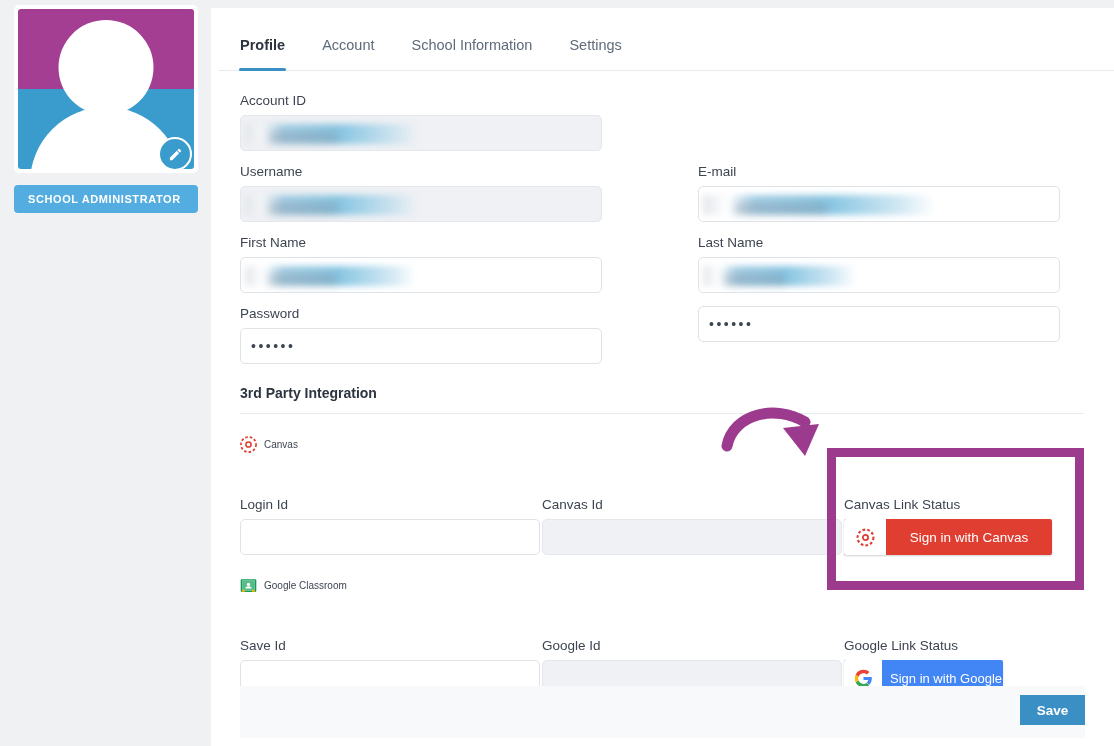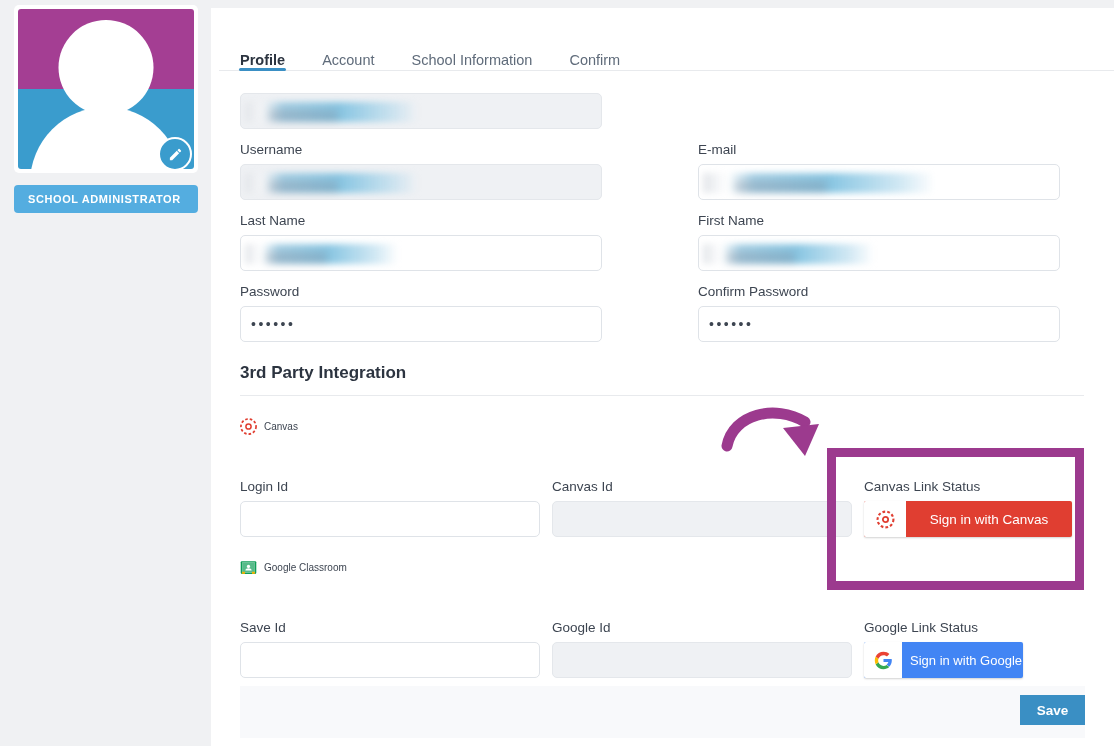--- a/index.html
+++ b/index.html
@@ -64,21 +64,21 @@
   }
 
   
   .tabs {
     position: relative; height: 63px;
     border-bottom: 1px solid #e8eaed;
     display: flex; align-items: flex-end; padding-left: 21px;
   }
   .tab {
     position: relative; font-size: 14.5px; color: #5f6b7a;
-    padding: 0 0 2px 0; margin-right: 37px; cursor: pointer;
+    padding: 0 0 17px 0; margin-right: 37px; cursor: pointer;
     white-space: nowrap;
   }
   .tab.active { color: #2c3440; font-weight: bold; }
   .tab.active::after {
     content: ""; position: absolute; left: -1px; right: -1px; bottom: -1px;
     height: 3px; background: #3a8fc4; border-radius: 2px;
   }
 
   
   .form-body { position: relative; padding: 22px 30px 0 21px; }
@@ -116,31 +116,31 @@
   }
   .redact::after {
     content: ""; position: absolute; left: 14%; top: 40%;
     width: 40%; height: 55%;
     background: rgba(120,130,145,0.35);
     filter: blur(3px);
   }
 
   
   .section-title {
-    font-size: 17px; font-weight: bold; color: #2c3440;
+    font-size: 14px; font-weight: bold; color: #2c3440;
     margin: 21px 0 12px 0;
   }
   .divider { height: 1px; background: #e8eaed; margin-bottom: 22px; }
 
   .provider-row {
     display: flex; align-items: center; gap: 7px; margin-bottom: 10px;
   }
   .provider-name { font-size: 10px; color: #3d4551; }
 
-  .int-grid { display: flex; gap: 12px; margin-top: 44px; }
+  .int-grid { display: flex; gap: 2px; margin-top: 44px; }
   .int-col-a { width: 300px; }
   .int-col-b { width: 300px; }
   .int-col-c { width: 215px; }
 
   
   .canvas-icon { width: 17px; height: 17px; display:block; }
   .gc-icon { width: 17px; height: 17px; display:block; }
 
   
   .oauth-btn {
@@ -219,28 +219,29 @@
       <div class="tab active">
         <span>Profile</span>
       </div>
       <div class="tab">
         <span>Account</span>
       </div>
       <div class="tab">
         <span>School Information</span>
       </div>
       <div class="tab">
-        <span>Confirm</span>
+        <span>Settings</span>
       </div>
     </div>
 
     <div class="form-body">
 
       <div class="row">
         <div class="col">
+          <label class="field-label">Account ID</label>
           <div class="input disabled">
             <div class="redact" style="width:172px;"></div>
           </div>
         </div>
       </div>
 
       <div class="row">
         <div class="col">
           <label class="field-label">Username</label>
           <div class="input disabled">
@@ -250,42 +251,41 @@
         <div class="col">
           <label class="field-label">E-mail</label>
           <div class="input">
             <div class="redact" style="width:230px;"></div>
           </div>
         </div>
       </div>
 
       <div class="row">
         <div class="col">
+          <label class="field-label">First Name</label>
+          <div class="input">
+            <div class="redact" style="width:170px;"></div>
+          </div>
+        </div>
+        <div class="col">
           <label class="field-label">Last Name</label>
           <div class="input">
             <div class="redact" style="width:152px;"></div>
           </div>
         </div>
-        <div class="col">
-          <label class="field-label">First Name</label>
-          <div class="input">
-            <div class="redact" style="width:170px;"></div>
-          </div>
-        </div>
       </div>
 
       <div class="row">
         <div class="col">
           <label class="field-label">Password</label>
           <div class="input">
             <span class="dots">••••••</span>
           </div>
         </div>
         <div class="col">
-          <label class="field-label">Confirm Password</label>
           <div class="input">
             <span class="dots">••••••</span>
           </div>
         </div>
       </div>
 
       <div class="section-title">3rd Party Integration</div>
       <div class="divider"></div>
 
       <div class="provider-row">

